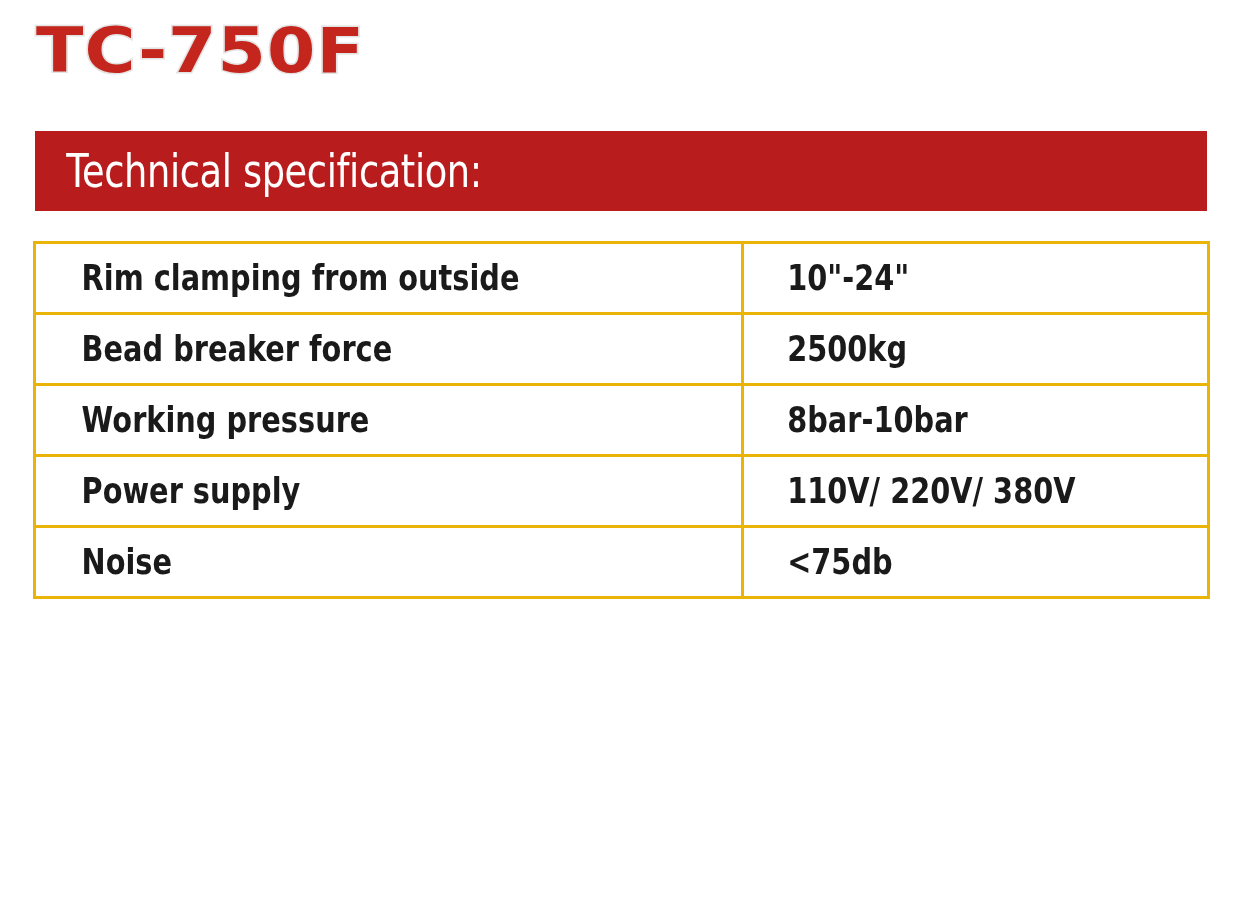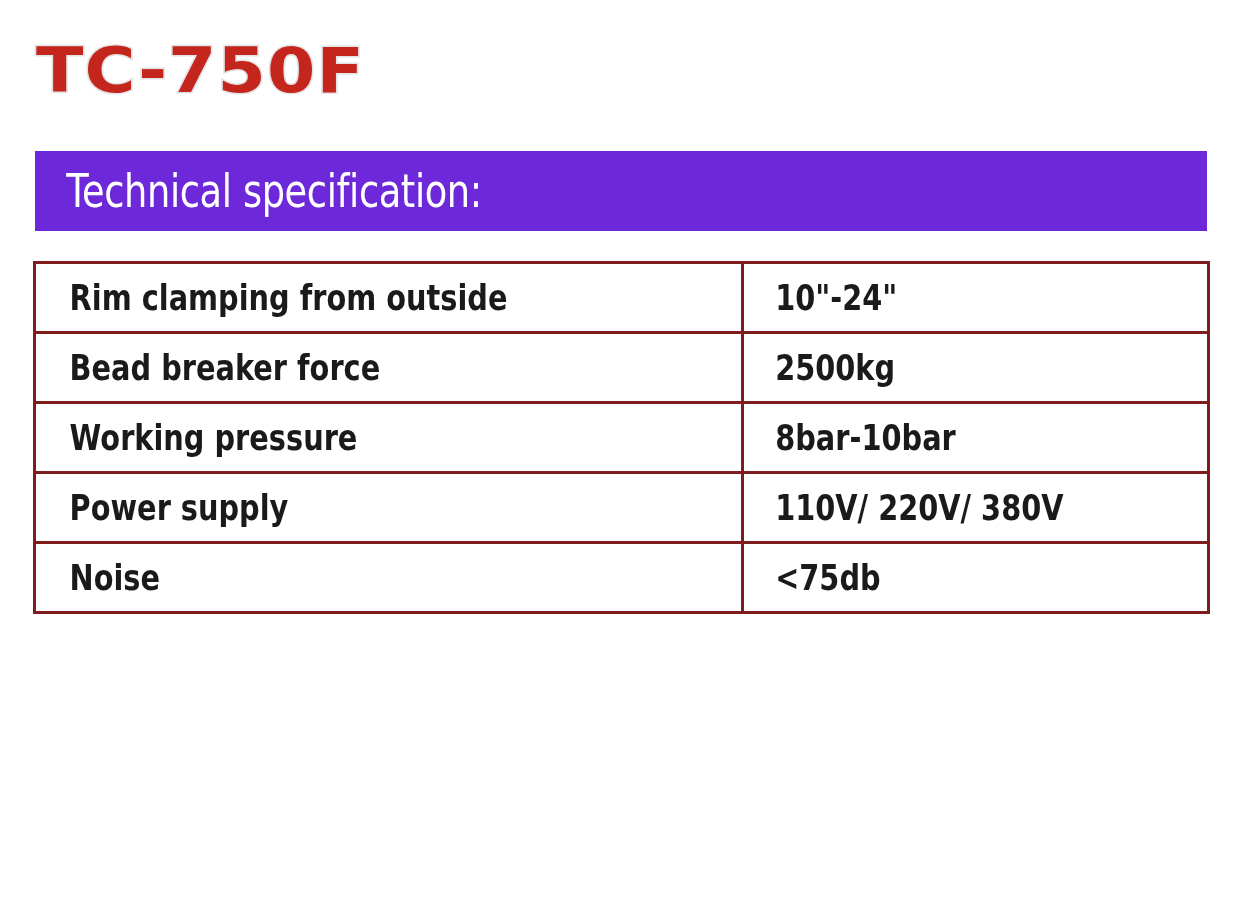--- a/index.html
+++ b/index.html
@@ -13,21 +13,20 @@
     font-family: "Liberation Sans", sans-serif;
     -webkit-font-smoothing: antialiased;
     overflow: hidden;
   }
 
   .sheet {
     position: relative;
     width: 1235px;
     height: 816px;
     box-sizing: border-box;
-    margin-top: 20px;
   }
 
   
   .model-logo {
     position: absolute;
     left: 36px;
     top: 20px;
     font-family: "DejaVu Sans", sans-serif;
     font-size: 62px;
     font-weight: bold;
@@ -41,21 +40,21 @@
     white-space: nowrap;
   }
 
   
   .section-header {
     position: absolute;
     left: 35px;
     top: 131px;
     width: 1172px;
     height: 80px;
-    background: #6d28d9;
+    background: #b91c1c;
     box-sizing: border-box;
     display: flex;
     align-items: center;
   }
   .section-header-title {
     font-family: "DejaVu Sans", sans-serif;
     font-size: 46px;
     font-weight: 400;
     color: #ffffff;
     padding-left: 39px;
@@ -69,24 +68,24 @@
   
   .spec-table {
     position: absolute;
     left: 33px;
     top: 241px;
     width: 1174px;
     border-collapse: collapse;
     table-layout: fixed;
   }
   .spec-table td {
-    border: 3px solid #7f1d1d;
+    border: 3px solid #eab308;
     height: 70px;
     box-sizing: border-box;
-    padding: 4px;
+    padding: 16px;
     vertical-align: middle;
     background: #ffffff;
   }
   .spec-label {
     width: 708px;
   }
   .spec-value {
     width: 466px;
   }
   .cell-text {

